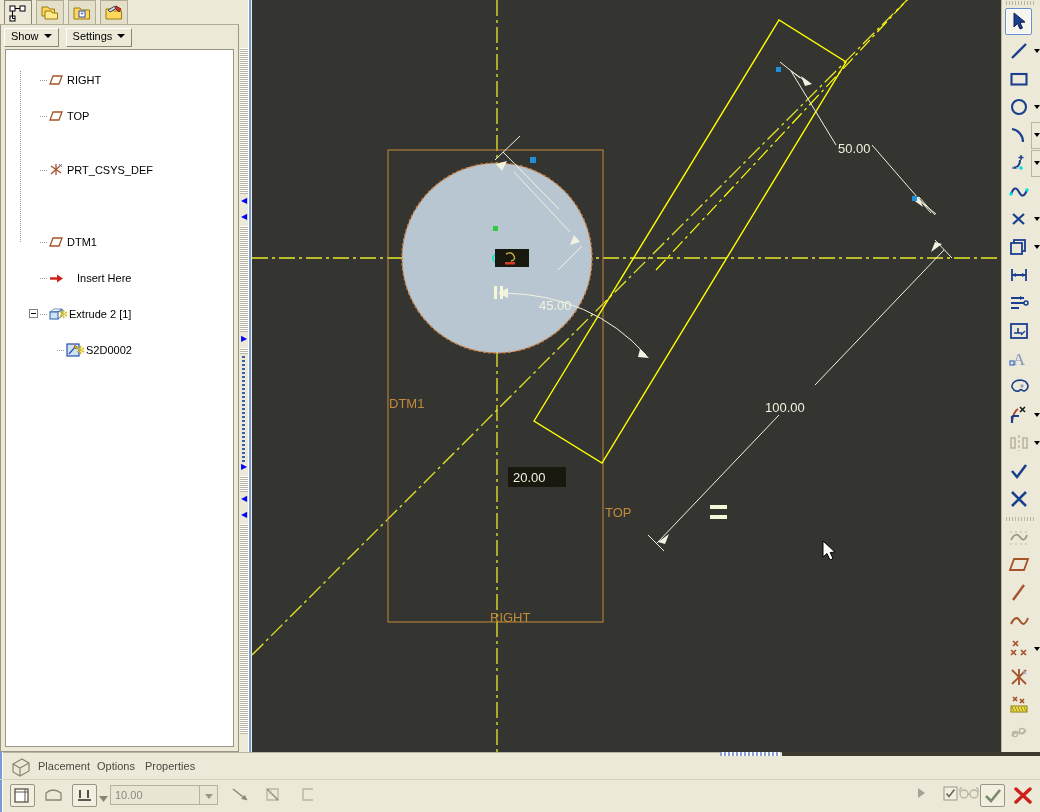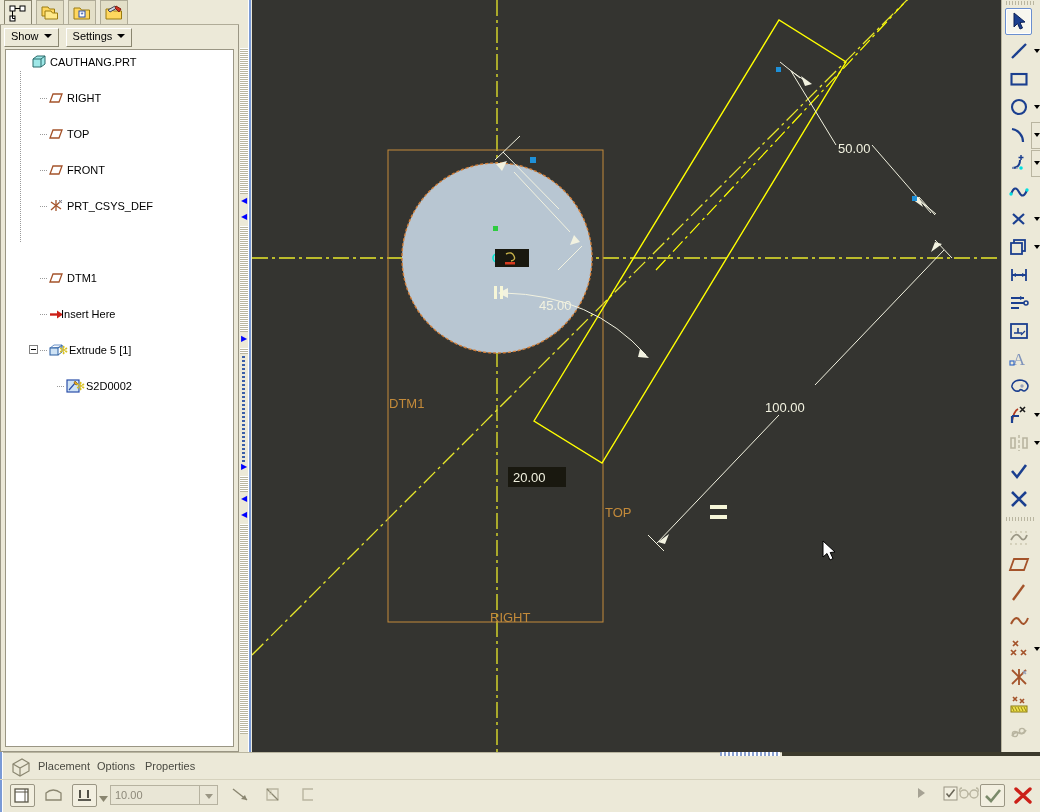--- a/index.html
+++ b/index.html
@@ -133,47 +133,33 @@
       <div class="sep"></div>
     </div>
 
     <div id="panel-body">
       <div id="btnbar">
         <span class="tbtn"><span>Show</span><span class="caret"></span></span>
         <span class="tbtn"><span>Settings</span><span class="caret"></span></span>
       </div>
       <div id="tree-wrap">
         <div id="tree">
-            <div class="tnode" style="top: 0px;">
-              <div class="ico" style="left: 26px;"><svg width="14" height="13" viewBox="0 0 14 13">
-                  <polygon points="1,4 5,1 13,1 13,9 9,12 1,12" fill="#9fe8e8" stroke="#2a6a6a"></polygon>
-                  <path d="M1 4 L9 4 L13 1 M9 4 L9 12" fill="none" stroke="#2a6a6a"></path>
-                </svg></div>
-              <span class="lbl" style="left: 44px;">CAUTHANG.PRT</span>
-            </div>
             <div class="tnode" style="top: 18px;">
               <div style="position: absolute; left: 34px; top: 9px; width: 8px; height: 1px; background-image: repeating-linear-gradient(90deg, rgb(154, 154, 154) 0px, rgb(154, 154, 154) 1px, transparent 1px, transparent 2px);"></div>
               <div class="ico" style="left: 43px;"><svg width="14" height="11" viewBox="0 0 14 11">
                   <polygon points="4,1 13,1 10,9 1,9" fill="none" stroke="#a4532a" stroke-width="1.3"></polygon>
                 </svg></div>
               <span class="lbl" style="left: 61px;">RIGHT</span>
             </div>
             <div class="tnode" style="top: 36px;">
               <div style="position: absolute; left: 34px; top: 9px; width: 8px; height: 1px; background-image: repeating-linear-gradient(90deg, rgb(154, 154, 154) 0px, rgb(154, 154, 154) 1px, transparent 1px, transparent 2px);"></div>
               <div class="ico" style="left: 43px;"><svg width="14" height="11" viewBox="0 0 14 11">
                   <polygon points="4,1 13,1 10,9 1,9" fill="none" stroke="#a4532a" stroke-width="1.3"></polygon>
                 </svg></div>
               <span class="lbl" style="left: 61px;">TOP</span>
-            </div>
-            <div class="tnode" style="top: 54px;">
-              <div style="position: absolute; left: 34px; top: 9px; width: 8px; height: 1px; background-image: repeating-linear-gradient(90deg, rgb(154, 154, 154) 0px, rgb(154, 154, 154) 1px, transparent 1px, transparent 2px);"></div>
-              <div class="ico" style="left: 43px;"><svg width="14" height="11" viewBox="0 0 14 11">
-                  <polygon points="4,1 13,1 10,9 1,9" fill="none" stroke="#a4532a" stroke-width="1.3"></polygon>
-                </svg></div>
-              <span class="lbl" style="left: 61px;">FRONT</span>
             </div>
             <div class="tnode" style="top: 72px; padding-left: 36px;">
               <div style="position: absolute; left: 34px; top: 9px; width: 8px; height: 1px; background-image: repeating-linear-gradient(90deg, rgb(154, 154, 154) 0px, rgb(154, 154, 154) 1px, transparent 1px, transparent 2px);"></div>
               <div class="ico" style="left: 43px;"><svg width="15" height="13" viewBox="0 0 15 13">
                   <g stroke="#a4532a" stroke-width="1.3">
                     <line x1="2" y1="11" x2="12" y2="2"></line>
                     <line x1="2" y1="3" x2="12" y2="10"></line>
                     <line x1="7" y1="1" x2="7" y2="12"></line>
                   </g>
                   <g stroke="#7b8aa0" stroke-width="1">
@@ -188,32 +174,32 @@
                   <polygon points="4,1 13,1 10,9 1,9" fill="none" stroke="#a4532a" stroke-width="1.3"></polygon>
                 </svg></div>
               <span class="lbl" style="left: 61px;">DTM1</span>
             </div>
             <div class="tnode" style="top: 144px;">
               <div style="position: absolute; left: 34px; top: 9px; width: 8px; height: 1px; background-image: repeating-linear-gradient(90deg, rgb(154, 154, 154) 0px, rgb(154, 154, 154) 1px, transparent 1px, transparent 2px);"></div>
               <div class="ico" style="left: 43px;"><svg width="15" height="11" viewBox="0 0 15 11">
                   <path d="M1 5.5 h8" stroke="#cc2018" stroke-width="2.4"></path>
                   <polygon points="8,1.5 14,5.5 8,9.5" fill="#cc2018"></polygon>
                 </svg></div>
-              <span class="lbl" style="left: 55px;">Insert Here</span>
+              <span class="lbl" style="left: 71px;">Insert Here</span>
             </div>
             <div class="tnode" style="top: 162px;">
               <div class="expander" style="left: 23px;"></div>
               <div style="position: absolute; left: 34px; top: 9px; width: 8px; height: 1px; background-image: repeating-linear-gradient(90deg, rgb(154, 154, 154) 0px, rgb(154, 154, 154) 1px, transparent 1px, transparent 2px);"></div>
               <div class="ico" style="left: 43px;"><svg width="15" height="13" viewBox="0 0 15 13">
                   <polygon points="1,5 5,2 13,2 13,4" fill="none" stroke="#6a92c8" stroke-width="1"></polygon>
                   <rect x="1" y="5" width="8" height="7" fill="#cfe3f5" stroke="#3a6aa8" stroke-width="1.1"></rect>
                   <path d="M9 5 L13 2 M9 12 L13 9 L13 2" fill="none" stroke="#3a6aa8" stroke-width="1"></path>
                 </svg></div>
               <span style="position: absolute; left: 53px; color: rgb(216, 192, 32); font-size: 11px;">✻</span>
-              <span class="lbl" style="left: 63px;">Extrude 5 [1]</span>
+              <span class="lbl" style="left: 63px;">Extrude 2 [1]</span>
             </div>
             <div class="tnode" style="top: 180px;">
               <div style="position: absolute; left: 51px; top: 9px; width: 8px; height: 1px; background-image: repeating-linear-gradient(90deg, rgb(154, 154, 154) 0px, rgb(154, 154, 154) 1px, transparent 1px, transparent 2px);"></div>
               <div class="ico" style="left: 60px;"><svg width="15" height="14" viewBox="0 0 15 14">
                   <rect x="1" y="1" width="12" height="12" fill="#cfe3f5" stroke="#2a4ea8" stroke-width="1.2"></rect>
                   <path d="M3 11 L10 3" stroke="#2a4ea8" stroke-width="1.2"></path>
                   <path d="M9 2 l3 3 l-2 1 l-2 -2z" fill="#e8a820" stroke="#8a6010" stroke-width="0.7"></path>
                 </svg></div>
               <span style="position: absolute; left: 70px; color: rgb(216, 192, 32); font-size: 11px;">✻</span>
               <span class="lbl" style="left: 80px;">S2D0002</span>

